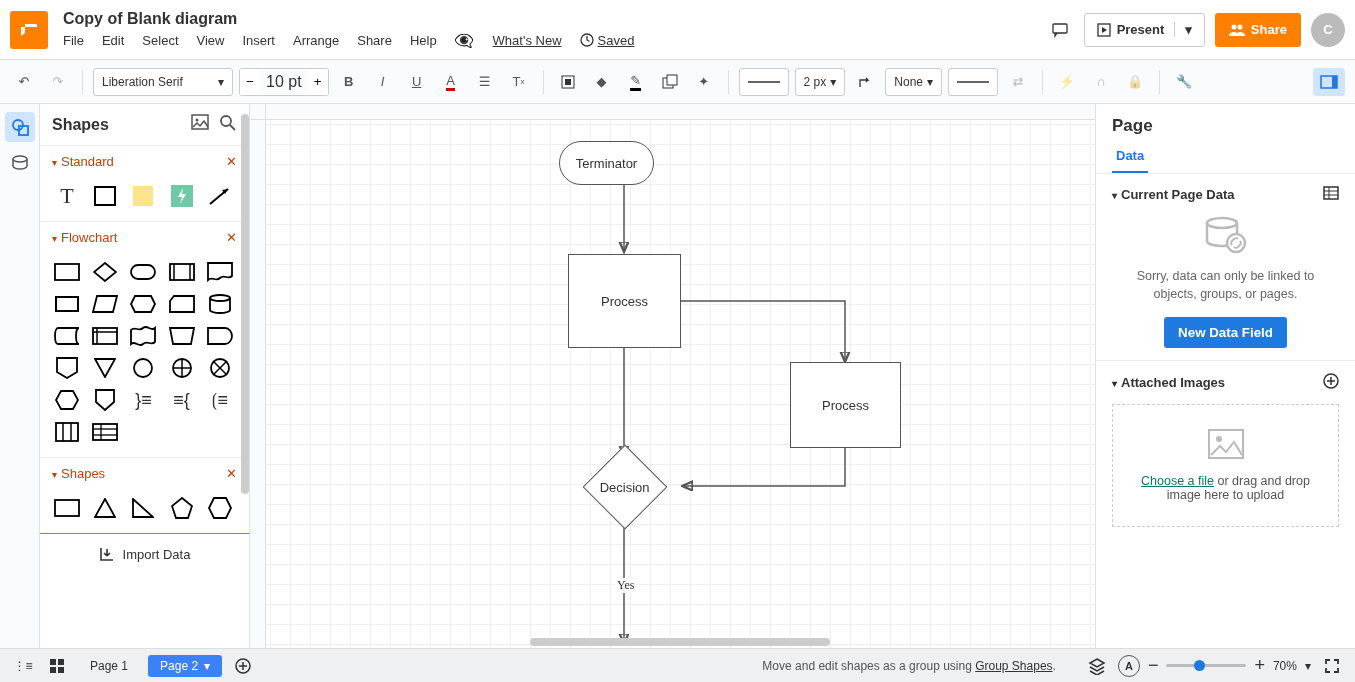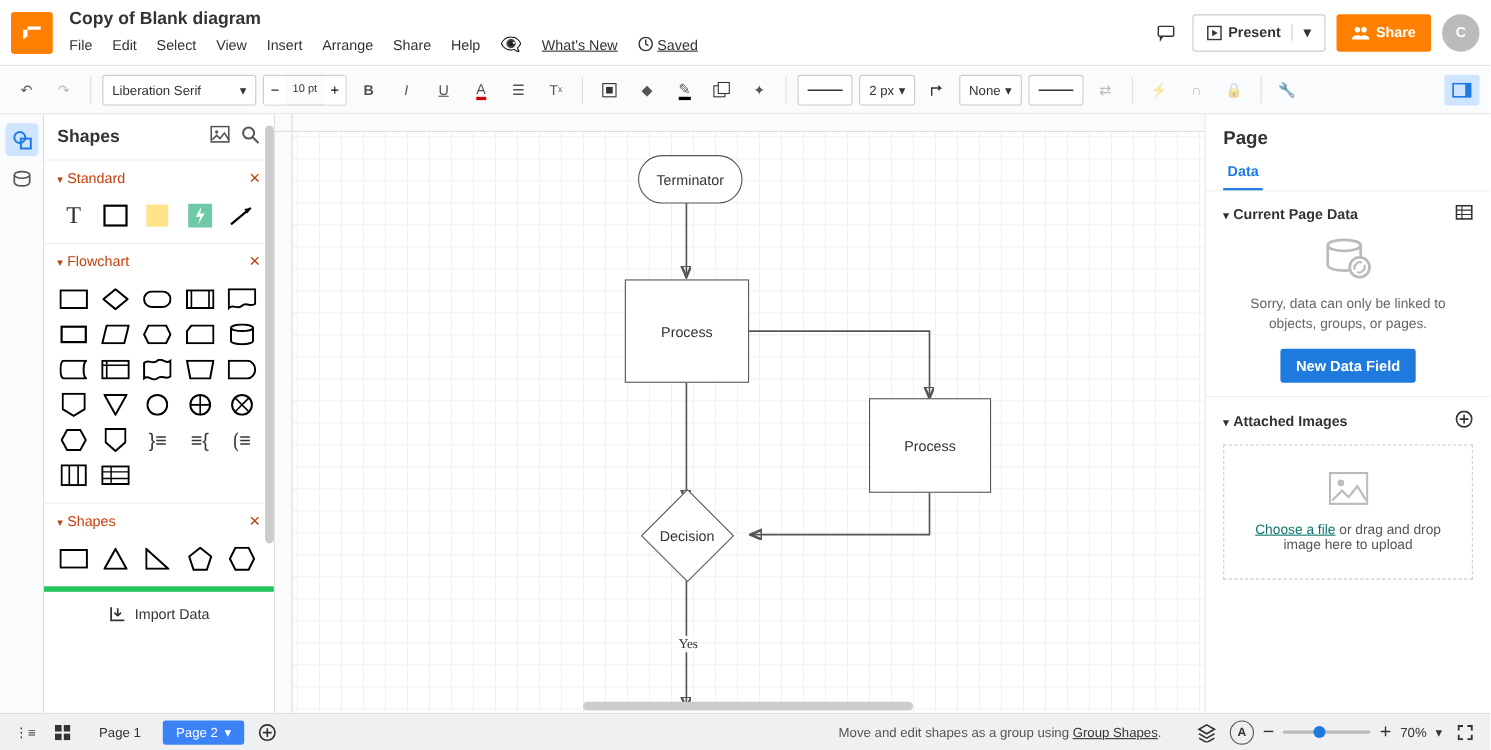--- a/index.html
+++ b/index.html
@@ -21,21 +21,21 @@
 .avatar { width:34px; height:34px; border-radius:50%; background:#bbb; color:#fff; display:flex; align-items:center; justify-content:center; font-weight:600; }
 
 
 .toolbar { height:44px; display:flex; align-items:center; padding:0 10px; border-bottom:1px solid #e0e0e0; gap:6px; background:#fafbfc; }
 .tb-btn { width:28px; height:28px; display:flex; align-items:center; justify-content:center; cursor:pointer; border-radius:3px; color:#555; }
 .tb-sep { width:1px; height:24px; background:#ddd; margin:0 4px; }
 .tb-select { border:1px solid #ccc; border-radius:3px; height:28px; padding:0 8px; font-size:12px; background:#fff; display:flex; align-items:center; gap:4px; }
 .tb-select.font { width:140px; justify-content:space-between; }
 .tb-spin { display:flex; align-items:center; border:1px solid #ccc; border-radius:3px; height:28px; }
 .tb-spin button { width:20px; height:26px; border:none; background:#fff; cursor:pointer; }
-.tb-spin .val { padding:0 6px; font-size:10px;text-align:right; }
+.tb-spin .val { padding:0 6px; font-size:16px;text-align:right; }
 .tb-right { margin-left:auto; display:flex; align-items:center; gap:6px; }
 .tb-panel-toggle { width:32px; height:28px; background:#cfe5ff; border-radius:3px; display:flex; align-items:center; justify-content:center; }
 
 
 .main { display:flex; height:calc(100% - 60px - 44px - 34px); }
 
 
 .tool-rail { width:40px; background:#fafbfc; border-right:1px solid #e0e0e0; padding-top:8px; display:flex; flex-direction:column; align-items:center; gap:6px; }
 .rail-btn { width:30px; height:30px; display:flex; align-items:center; justify-content:center; border-radius:4px; cursor:pointer; }
 .rail-btn.active { background:#cfe5ff; }
@@ -43,21 +43,21 @@
 
 .shapes-panel { width:210px; border-right:1px solid #e0e0e0; overflow-y:auto; background:#fff; position:relative; }
 .shapes-header { display:flex; align-items:center; padding:10px 12px; justify-content:space-between; }
 .shapes-header h3 { font-size:16px; font-weight:700; }
 .shapes-header-icons { display:flex; gap:10px; color:#666; }
 .shape-group { border-top:1px solid #eee; }
 .group-head { display:flex; align-items:center; padding:8px 12px; font-size:13px; color:#c2410c; justify-content:space-between; cursor:pointer; }
 .group-head .caret { margin-right:4px; font-size:10px; }
 .shape-grid { display:grid; grid-template-columns:repeat(5,1fr); gap:6px; padding:6px 12px 12px; }
 .shape-cell { width:30px; height:26px; display:flex; align-items:center; justify-content:center; cursor:grab; }
-.import-data { display:flex; align-items:center; justify-content:center; gap:8px; padding:12px; font-size:13px; color:#333; cursor:pointer; border-top:5px solid #22c55e; }
+.import-data { display:flex; align-items:center; justify-content:center; gap:8px; padding:12px; font-size:13px; color:#333; cursor:pointer; border-top:1px solid #22c55e; }
 .panel-scroll { position:absolute; right:0; top:0; width:8px; height:100%; }
 .panel-scroll-thumb { position:absolute; right:0; top:10px; width:8px; height:380px; background:#ccc; border-radius:4px; }
 
 
 .canvas-wrap { flex:1; position:relative; overflow:hidden; background:#fff; }
 .canvas-grid { position:absolute; inset:0; 
   background-image:linear-gradient(#f0f0f0 1px,transparent 1px),linear-gradient(90deg,#f0f0f0 1px,transparent 1px);
   background-size:20px 20px; }
 .ruler-h { position:absolute; top:0; left:0; right:0; height:16px; background:#fafbfc; border-bottom:1px solid #ddd; }
 .ruler-v { position:absolute; top:0; left:0; bottom:0; width:16px; background:#fafbfc; border-right:1px solid #ddd; }
@@ -514,21 +514,21 @@
             <marker id="ah" markerWidth="8" markerHeight="8" refX="7" refY="3" orient="auto">
               <path d="M0 0l7 3-7 3z" fill="#555"></path>
             </marker>
           </defs>
         <line x1="374" y1="80" x2="374" y2="148" marker-end="url(#ah)"></line>
         <line x1="374" y1="244" x2="374" y2="352" marker-end="url(#ah)"></line>
         <path d="M430 197 H595 V258" marker-end="url(#ah)"></path>
         <path d="M595 344 V382 H432" marker-end="url(#ah)"></path>
         <line x1="374" y1="415" x2="374" y2="540" marker-end="url(#ah)"></line>
       </svg>
-      <div class="node terminator" style="left:330px;top:37px;width:95px;height:44px;">
+      <div class="node terminator" style="left:309px;top:37px;width:95px;height:44px;">
           <span>Terminator</span>
         </div>
       <div class="node" style="left:318px;top:150px;width:113px;height:94px;">
           <span>Process</span>
         </div>
       <div class="node" style="left:540px;top:258px;width:111px;height:86px;">
           <span>Process</span>
         </div>
       <div class="node decision" style="left:345px;top:353px;width:60px;height:60px;">
           <span>Decision</span>

